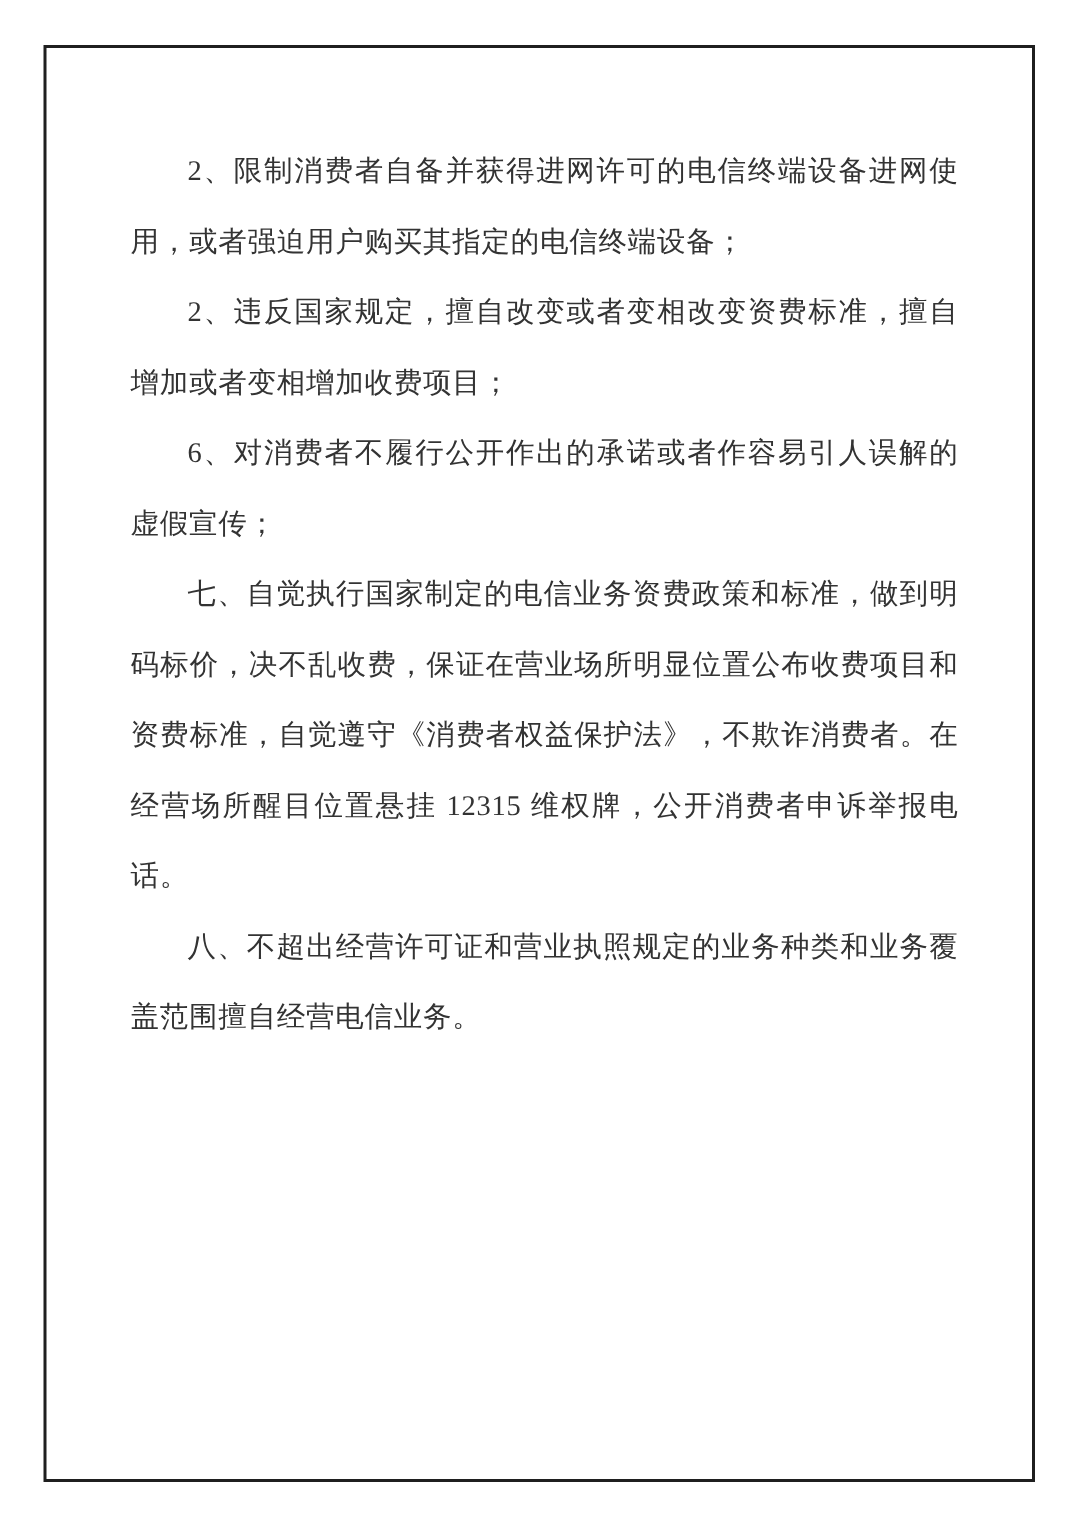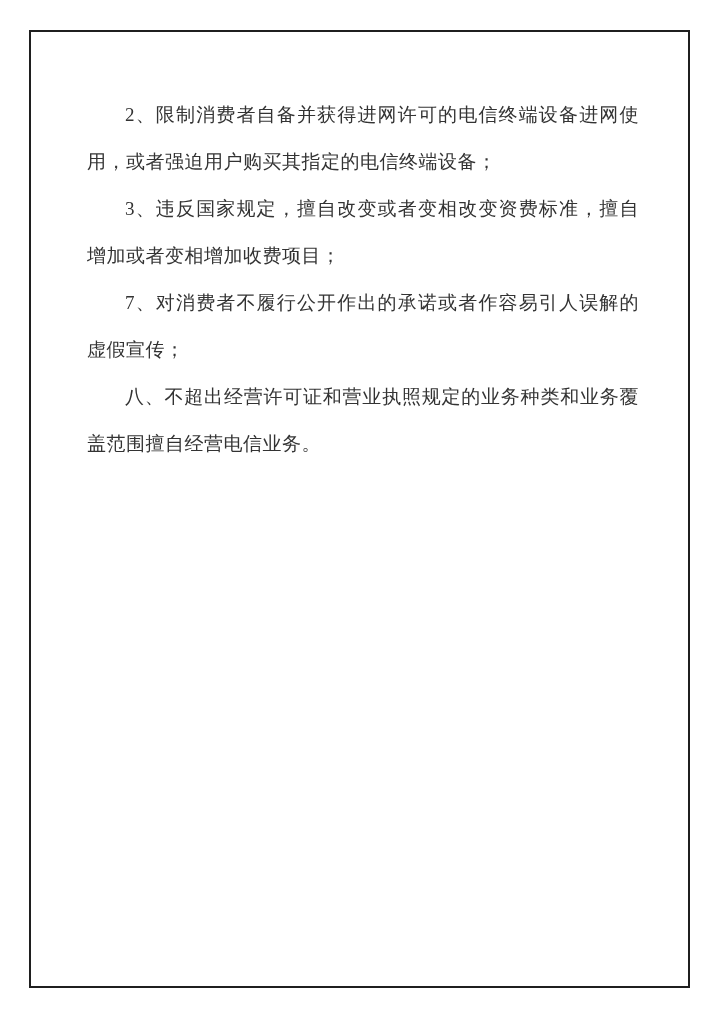--- a/index.html
+++ b/index.html
@@ -44,17 +44,18 @@
     font-weight: 400;
   }
 </style>
 </head>
 <body>
 
 <div class="page">
   <div class="page-border"></div>
   <div class="content">
     <p>2、限制消费者自备并获得进网许可的电信终端设备进网使用，或者强迫用户购买其指定的电信终端设备；</p>
-    <p>3、违反国家规定，擅自改变或者变相改变资费标准，擅自增加或者变相增加收费项目；</p>
-    <p>7、对消费者不履行公开作出的承诺或者作容易引人误解的虚假宣传；</p>
+    <p>2、违反国家规定，擅自改变或者变相改变资费标准，擅自增加或者变相增加收费项目；</p>
+    <p>6、对消费者不履行公开作出的承诺或者作容易引人误解的虚假宣传；</p>
+    <p>七、自觉执行国家制定的电信业务资费政策和标准，做到明码标价，决不乱收费，保证在营业场所明显位置公布收费项目和资费标准，自觉遵守《消费者权益保护法》，不欺诈消费者。在经营场所醒目位置悬挂 12315 维权牌，公开消费者申诉举报电话。</p>
     <p>八、不超出经营许可证和营业执照规定的业务种类和业务覆盖范围擅自经营电信业务。</p>
   </div>
 </div>
 
 </body></html>

